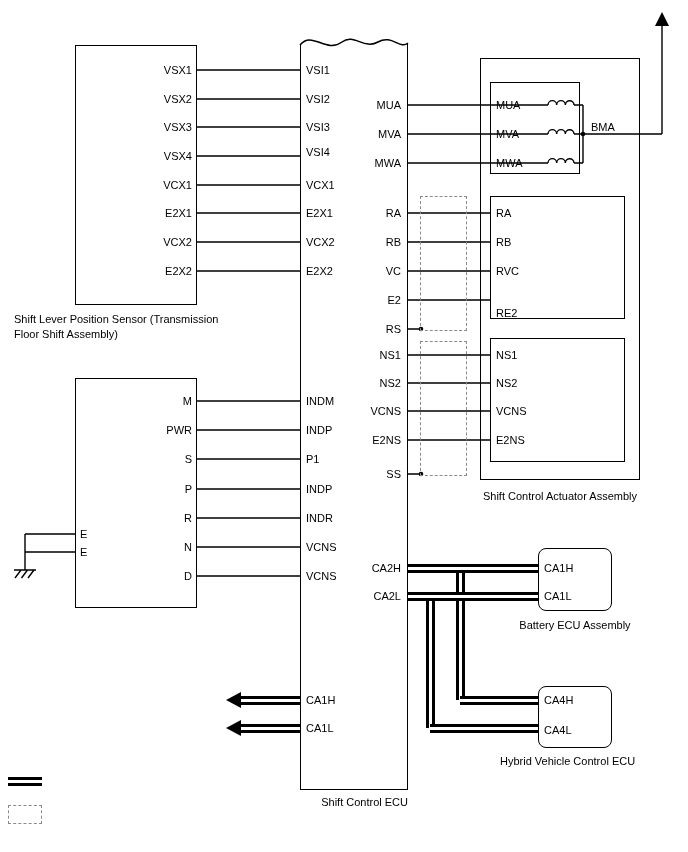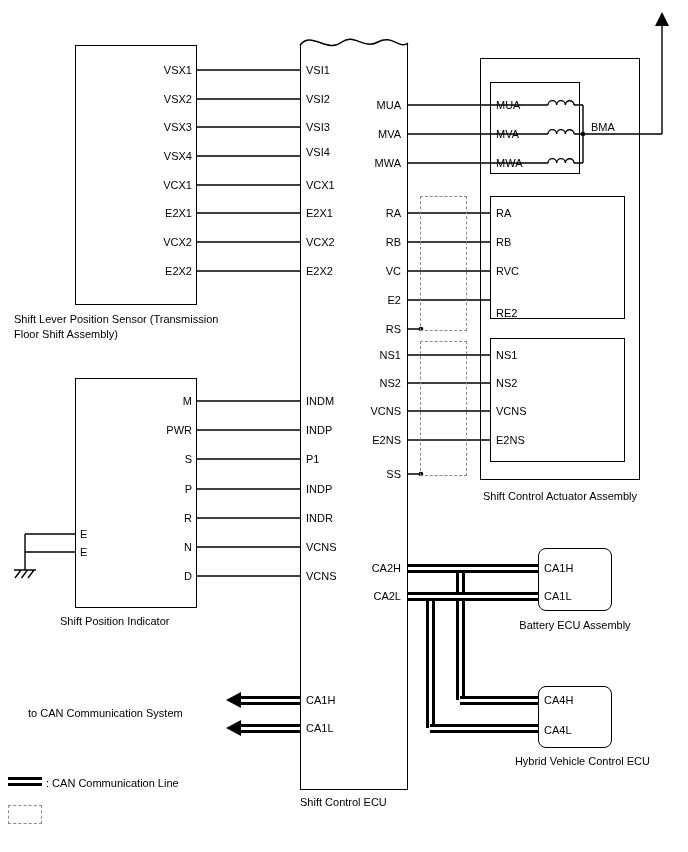--- a/index.html
+++ b/index.html
@@ -148,24 +148,21 @@
   <span class="lbl pl2" style="top:433px">E2NS</span>
 
   <span class="lbl pb" style="top:561px">CA1H</span>
   <span class="lbl pb" style="top:589px">CA1L</span>
 
   <span class="lbl pb" style="top:693px">CA4H</span>
   <span class="lbl pb" style="top:723px">CA4L</span>
 
   <div class="cap" style="left:14px;top:312px;width:290px">Shift Lever Position Sensor (Transmission
 Floor Shift Assembly)</div>
-  <div class="cap" style="left:60px;top:614px;width:160px">Shift Position Indicator</div>
-  <div class="cap" style="left:300px;top:795px;width:108px;text-align:left">Shift Control ECU</div>
+  <div class="cap" style="left:300px;top:795px;width:108px;text-align:right">Shift Control ECU</div>
   <div class="cap" style="left:460px;top:489px;width:200px;text-align:center">Shift Control Actuator Assembly</div>
   <div class="cap" style="left:515px;top:618px;width:120px;text-align:center">Battery ECU Assembly</div>
-  <div class="cap" style="left:500px;top:754px;width:150px;text-align:right">Hybrid Vehicle Control ECU</div>
-  <div class="cap" style="left:28px;top:706px;width:200px">to CAN Communication System</div>
+  <div class="cap" style="left:500px;top:754px;width:150px;text-align:left">Hybrid Vehicle Control ECU</div>
 
   <div class="canh" style="left:8px;top:777px;width:34px"></div>
-  <div class="cap" style="left:46px;top:776px;width:220px">: CAN Communication Line</div>
   <div class="dashbox" style="left:8px;top:805px;width:34px;height:19px"></div>
 
 </div>
 
 </body></html>

